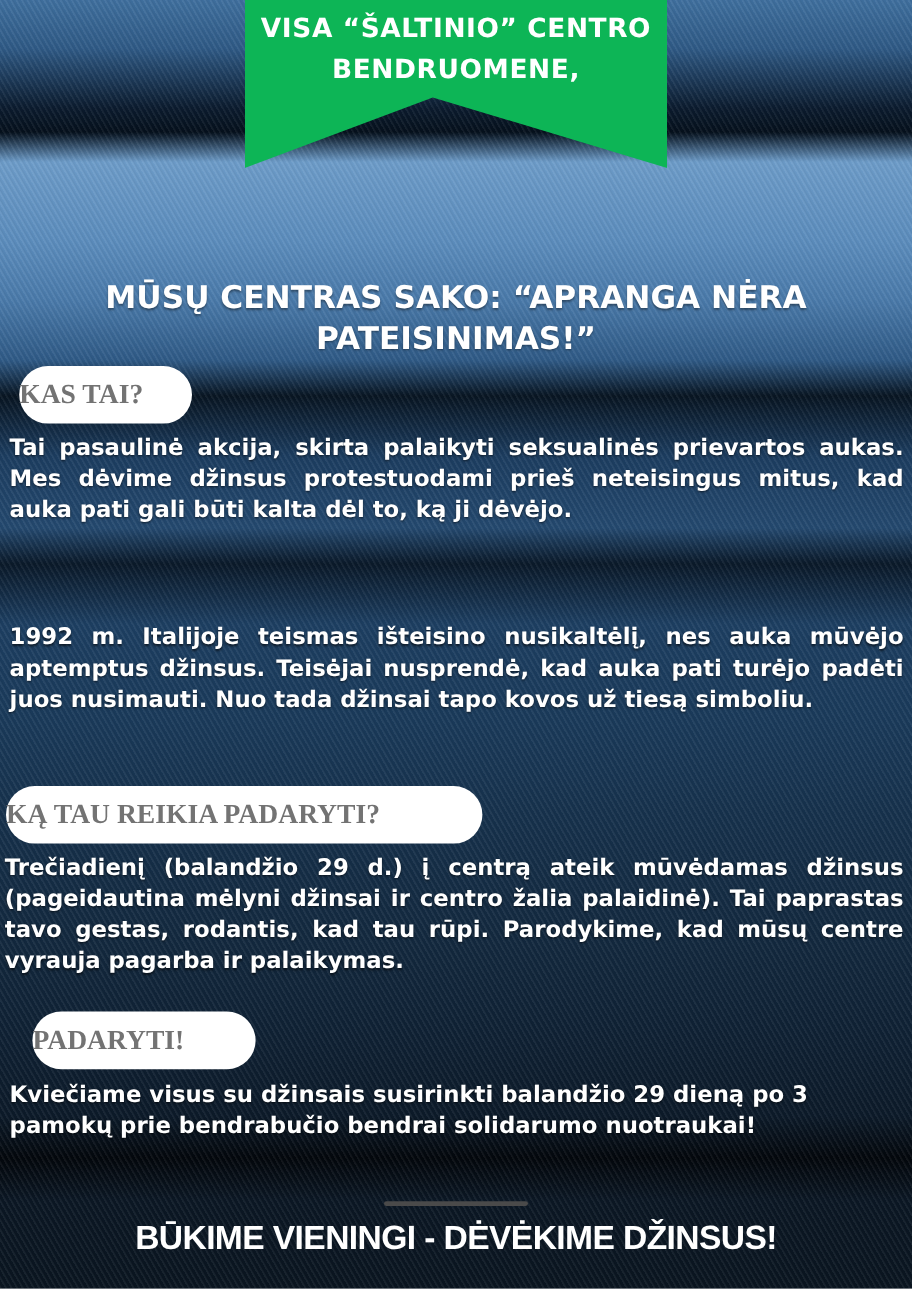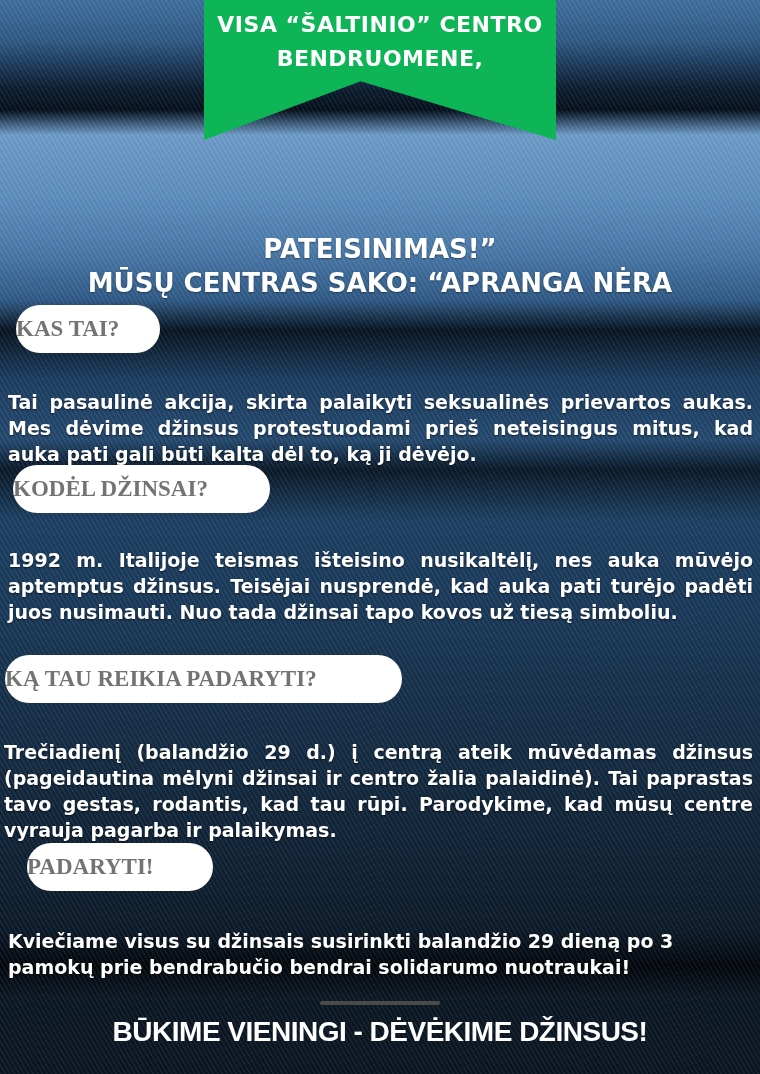--- a/index.html
+++ b/index.html
@@ -44,21 +44,20 @@
   }
   .pill {
     position: absolute; background: #fff; color: #737373; font-weight: bold;
     border-radius: 24px; height: 48px; line-height: 48px;
     font-size: 23px; text-align: left; box-sizing: border-box; font-family: Liberation Serif, serif;
   }
   .para {
     position: absolute; color: #fff; font-weight: bold;
     font-size: 19px; line-height: 26px; text-align: justify;
     text-shadow: 0 1px 2px rgba(0,0,0,0.6);
-    margin-top: 29px;
   }
   .para.left { text-align: left; }
   .divider {
     position: absolute; left: 320px; top: 1001px; width: 120px; height: 4px;
     background: #4a4a4a; border-radius: 2px;
   }
   .footer {
     position: absolute; left: 0; top: 1012px; width: 760px; text-align: center;
     color: #fff; font-weight: bold; font-family: "Liberation Sans", sans-serif;
     font-size: 28px; line-height: 40px; letter-spacing: -0.5px;
@@ -73,28 +72,27 @@
   <div class="banner"></div>
   <div class="banner-text">
     <div>VISA “ŠALTINIO” CENTRO</div>
     <div>BENDRUOMENE,</div>
   </div>
 
   <div class="title">
   </div>
 
   <div class="subtitle">
+    <div>MŪSŲ CENTRAS SAKO: “APRANGA NĖRA</div>
     <div>PATEISINIMAS!”</div>
-    <div>MŪSŲ CENTRAS SAKO: “APRANGA NĖRA</div>
   </div>
 
   <div class="pill" style="left:16px; top:305px; width:144px;">KAS TAI?</div>
   <div class="para" style="left:8px; top:360px; width:745px;">Tai pasaulinė akcija, skirta palaikyti seksualinės prievartos aukas. Mes dėvime džinsus protestuodami prieš neteisingus mitus, kad auka pati gali būti kalta dėl to, ką ji dėvėjo.</div>
 
-  <div class="pill" style="left:13px; top:465px; width:257px;">KODĖL DŽINSAI?</div>
   <div class="para" style="left:8px; top:518px; width:745px;">1992 m. Italijoje teismas išteisino nusikaltėlį, nes auka mūvėjo aptemptus džinsus. Teisėjai nusprendė, kad auka pati turėjo padėti juos nusimauti. Nuo tada džinsai tapo kovos už tiesą simboliu.</div>
 
   <div class="pill" style="left:5px; top:655px; width:397px;">KĄ TAU REIKIA PADARYTI?</div>
   <div class="para" style="left:4px; top:710px; width:749px;">Trečiadienį (balandžio 29 d.) į centrą ateik mūvėdamas džinsus (pageidautina mėlyni džinsai ir centro žalia palaidinė). Tai paprastas tavo gestas, rodantis, kad tau rūpi. Parodykime, kad mūsų centre vyrauja pagarba ir palaikymas.</div>
 
   <div class="pill" style="left:27px; top:843px; width:186px;">PADARYTI!</div>
   <div class="para left" style="left:8px; top:899px; width:745px;">Kviečiame visus su džinsais susirinkti balandžio 29 dieną po 3 pamokų prie bendrabučio bendrai solidarumo nuotraukai!</div>
 
   <div class="divider"></div>
   <div class="footer">BŪKIME VIENINGI - DĖVĖKIME DŽINSUS!</div>

